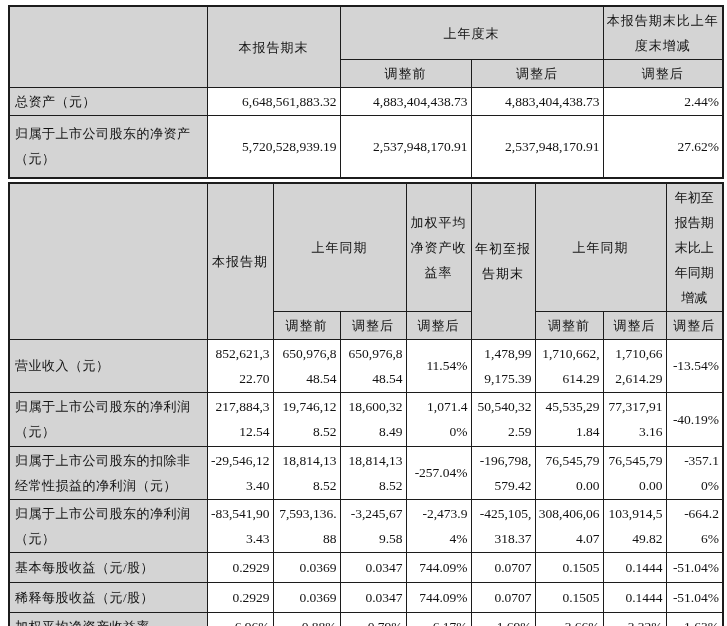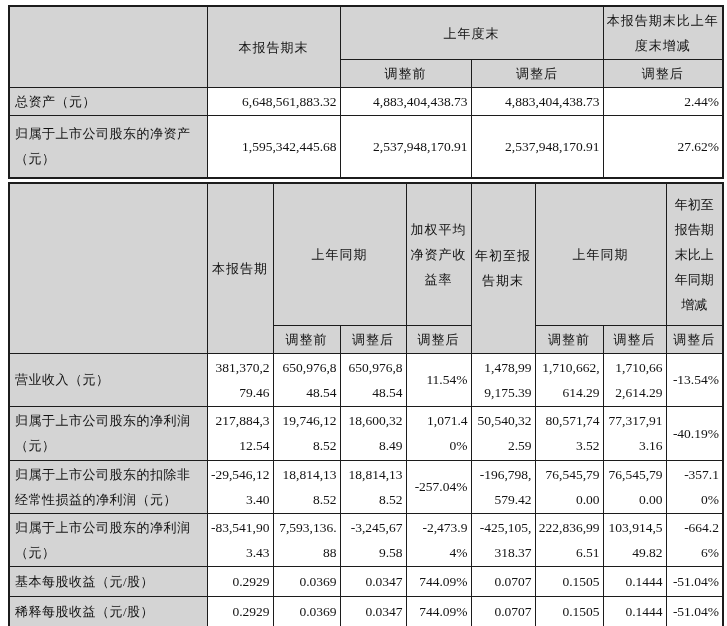--- a/index.html
+++ b/index.html
@@ -61,21 +61,21 @@
     </tr>
     <tr class="rC">
       <td class="lbl">总资产（元）</td>
       <td class="num" colspan="2">6,648,561,883.32</td>
       <td class="num" colspan="2">4,883,404,438.73</td>
       <td class="num" colspan="2">4,883,404,438.73</td>
       <td class="num" colspan="2">2.44%</td>
     </tr>
     <tr class="rD">
       <td class="lbl">归属于上市公司股东的净资产（元）</td>
-      <td class="num" colspan="2">1,595,342,445.68</td>
+      <td class="num" colspan="2">5,720,528,939.19</td>
       <td class="num" colspan="2">2,537,948,170.91</td>
       <td class="num" colspan="2">2,537,948,170.91</td>
       <td class="num" colspan="2">27.62%</td>
     </tr>
   </tbody>
     </table>
 
   <div class="gap"></div>
 
   <table>
@@ -91,50 +91,50 @@
         <col style="width:57px">
     </colgroup>
     <tbody>
         <tr class="rE">
       <td class="lbl" rowspan="2"></td>
       <td class="hdr" rowspan="2">本报告期</td>
       <td class="hdr" colspan="2">上年同期</td>
       <td class="hdr">加权平均净资产收益率</td>
       <td class="hdr" rowspan="2">年初至报告期末</td>
       <td class="hdr" colspan="2">上年同期</td>
-      <td class="hdr" style="letter-spacing:0;padding:8px 2px;">年初至报告期末比上年同期增减</td>
+      <td class="hdr" style="letter-spacing:0;padding:1px 2px;">年初至报告期末比上年同期增减</td>
     </tr>
     <tr class="rF">
       <td class="hdr">调整前</td>
       <td class="hdr">调整后</td>
       <td class="hdr">调整后</td>
       <td class="hdr">调整前</td>
       <td class="hdr">调整后</td>
       <td class="hdr">调整后</td>
     </tr>
 
     <tr class="rG">
       <td class="lbl">营业收入（元）</td>
-      <td class="num">381,370,279.46</td>
+      <td class="num">852,621,322.70</td>
       <td class="num">650,976,848.54</td>
       <td class="num">650,976,848.54</td>
       <td class="num">11.54%</td>
       <td class="num">1,478,999,175.39</td>
       <td class="num">1,710,662,614.29</td>
       <td class="num">1,710,662,614.29</td>
       <td class="num">-13.54%</td>
     </tr>
     <tr class="rH">
       <td class="lbl">归属于上市公司股东的净利润（元）</td>
       <td class="num">217,884,312.54</td>
       <td class="num">19,746,128.52</td>
       <td class="num">18,600,328.49</td>
       <td class="num">1,071.40%</td>
       <td class="num">50,540,322.59</td>
-      <td class="num">80,571,743.52</td>
+      <td class="num">45,535,291.84</td>
       <td class="num">77,317,913.16</td>
       <td class="num">-40.19%</td>
     </tr>
     <tr class="rI">
       <td class="lbl">归属于上市公司股东的扣除非经常性损益的净利润（元）</td>
       <td class="num">-29,546,123.40</td>
       <td class="num">18,814,138.52</td>
       <td class="num">18,814,138.52</td>
       <td class="num">-257.04%</td>
       <td class="num">-196,798,579.42</td>
@@ -142,21 +142,21 @@
       <td class="num">76,545,790.00</td>
       <td class="num">-357.10%</td>
     </tr>
     <tr class="rJ">
       <td class="lbl">归属于上市公司股东的净利润（元）</td>
       <td class="num">-83,541,903.43</td>
       <td class="num">7,593,136.88</td>
       <td class="num">-3,245,679.58</td>
       <td class="num">-2,473.94%</td>
       <td class="num">-425,105,318.37</td>
-      <td class="num">222,836,996.51</td>
+      <td class="num">308,406,064.07</td>
       <td class="num">103,914,549.82</td>
       <td class="num">-664.26%</td>
     </tr>
     <tr class="rK">
       <td class="lbl">基本每股收益（元/股）</td>
       <td class="num">0.2929</td>
       <td class="num">0.0369</td>
       <td class="num">0.0347</td>
       <td class="num">744.09%</td>
       <td class="num">0.0707</td>

